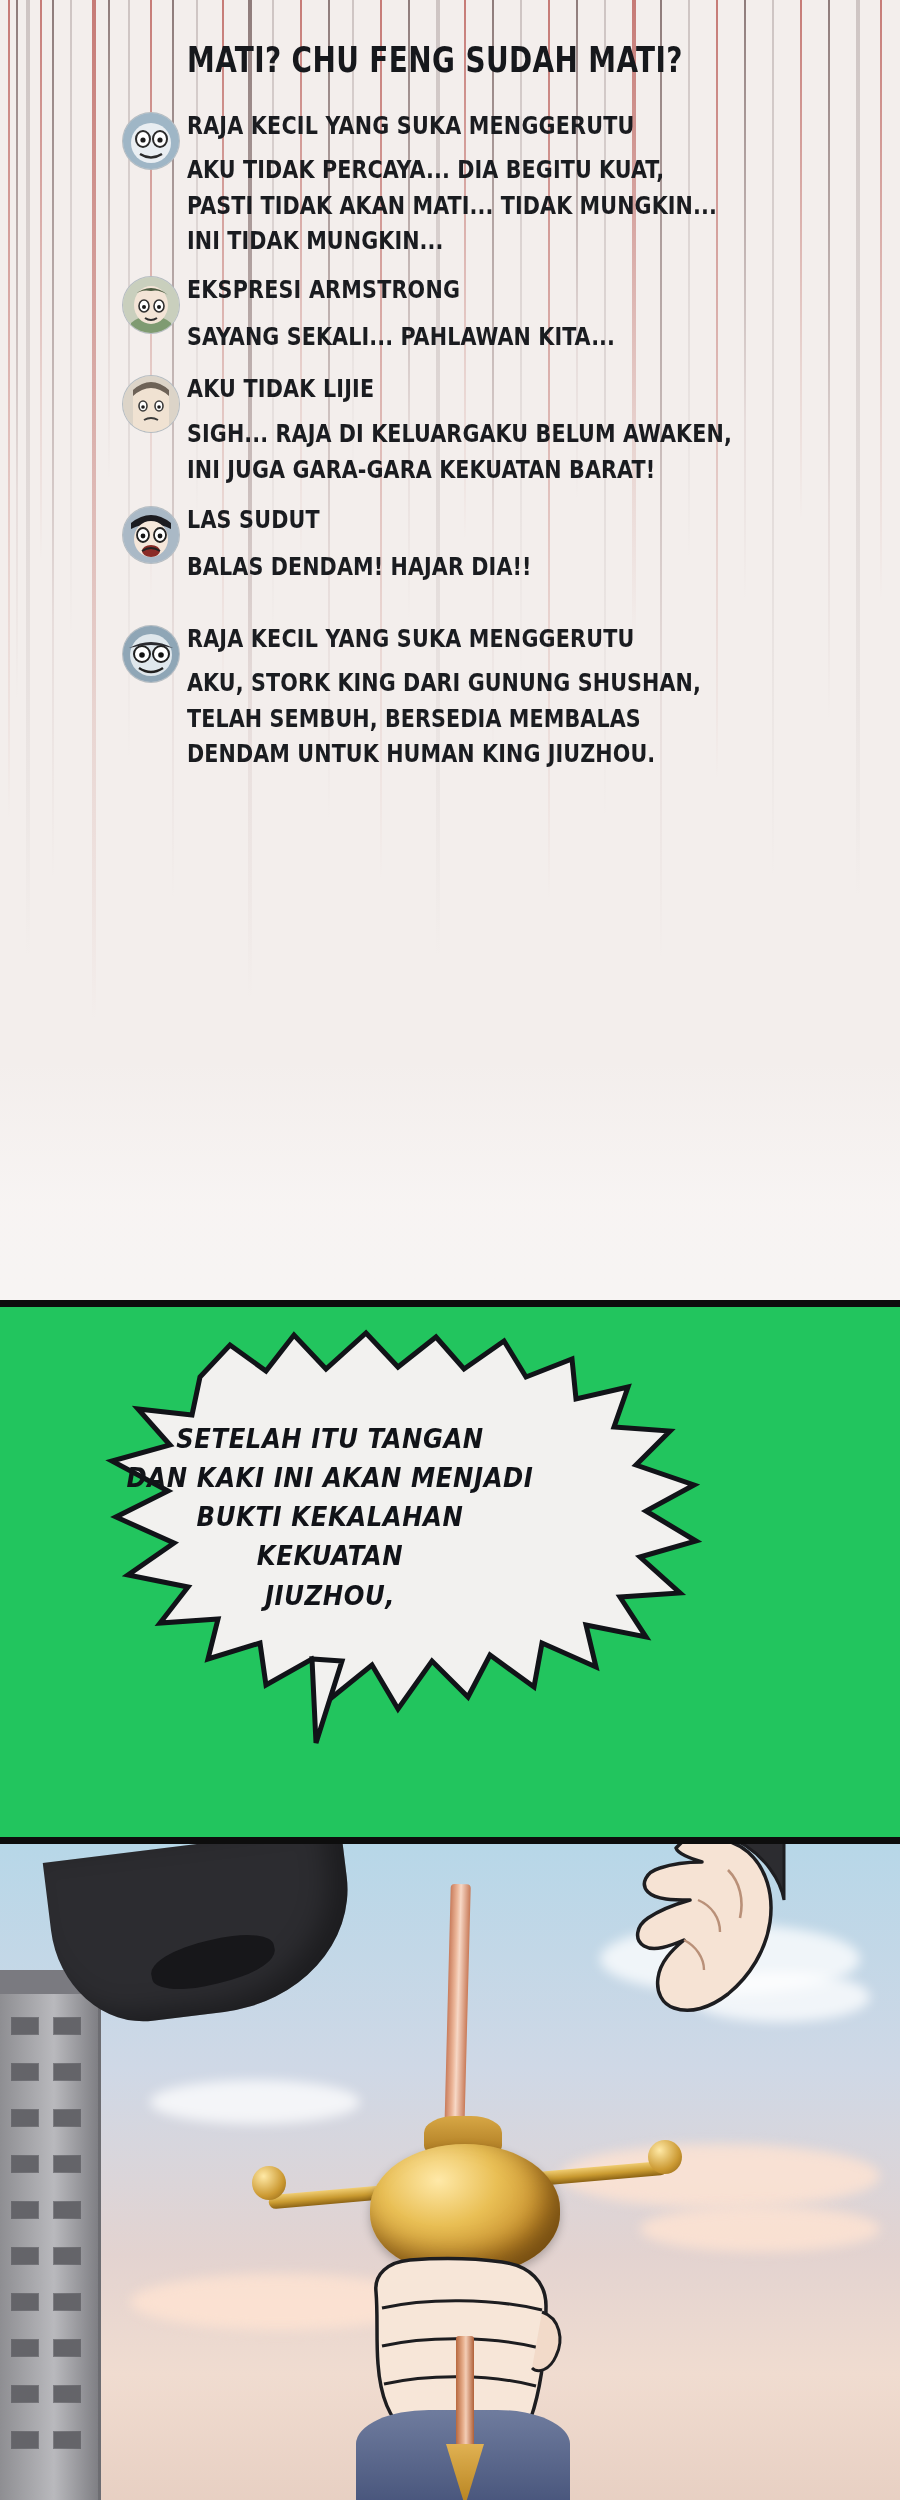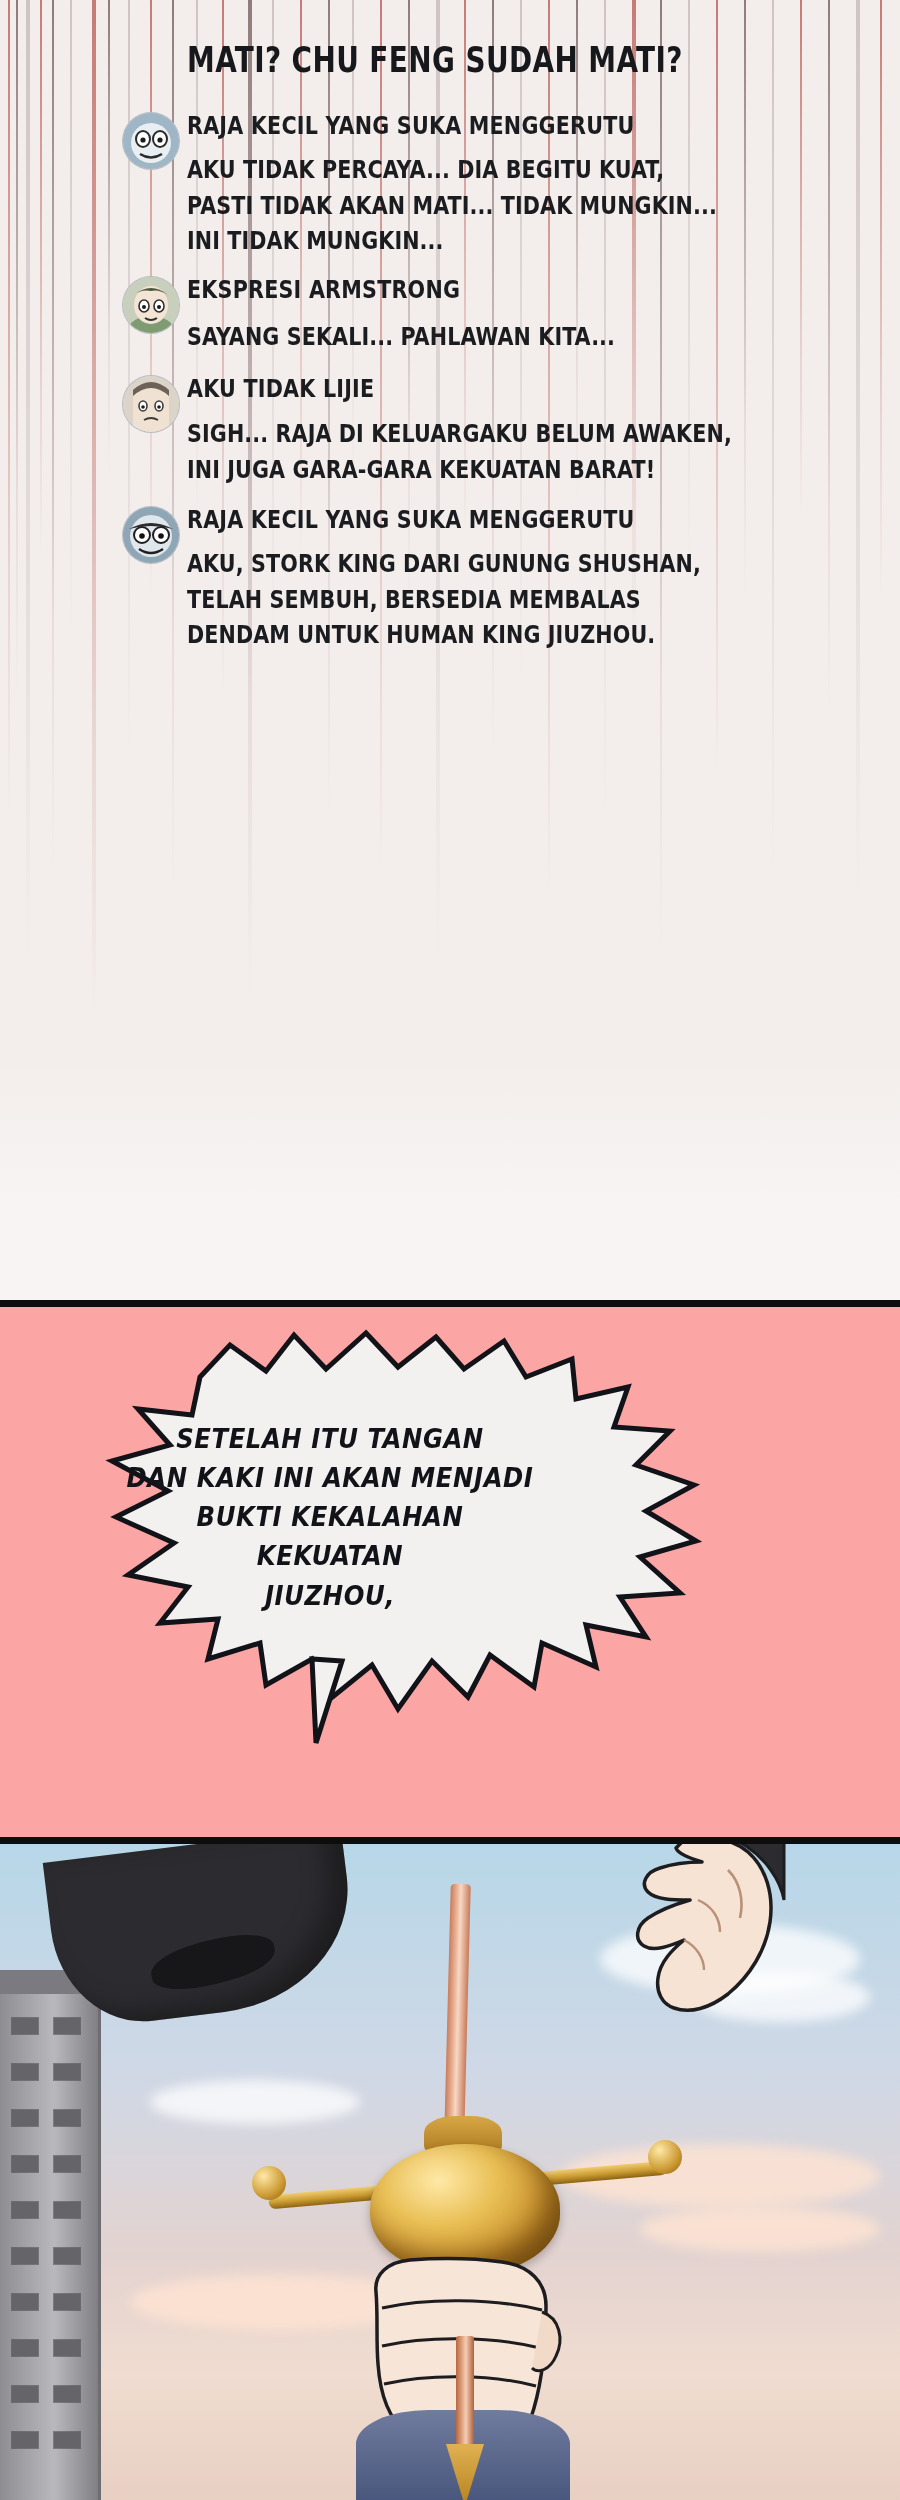--- a/index.html
+++ b/index.html
@@ -112,21 +112,21 @@
     transform-origin: left center;
     white-space: pre-line;
   }
   .comment.spaced { margin-bottom: 42px; }
 
   
   .panel-shout {
     position: relative;
     width: 900px;
     height: 530px;
-    background: #fca5a5;
+    background: #22c55e;
     border-top: 7px solid #0d0d0d;
     border-bottom: 7px solid #0d0d0d;
     overflow: hidden;
   }
   .shout-wrap {
     position: absolute;
     left: 80px;
     top: 18px;
     width: 640px;
     height: 420px;
@@ -398,20 +398,37 @@
             <circle cx="20" cy="31" r="1.8" fill="#1d1d1d"></circle>
             <circle cx="36" cy="31" r="1.8" fill="#1d1d1d"></circle>
             <path d="M21 44 Q28 40 35 44" stroke="#3a3a3a" stroke-width="2" fill="none"></path>
           </svg>
         </div>
         <div class="cm-name">AKU TIDAK LIJIE</div>
         <div class="cm-body">SIGH... RAJA DI KELUARGAKU BELUM AWAKEN,
 INI JUGA GARA-GARA KEKUATAN BARAT!</div>
       </div>
 
+      <div class="comment spaced">
+        <div class="avatar">
+          <svg viewBox="0 0 56 56" aria-hidden="true">
+            <rect width="56" height="56" fill="#aab9c6"></rect>
+            <path d="M8 16 Q28 0 48 16 L48 22 Q28 12 8 22 Z" fill="#1c1c20"></path>
+            <ellipse cx="28" cy="32" rx="17" ry="18" fill="#f5e7da"></ellipse>
+            <ellipse cx="20" cy="28" rx="6" ry="7" fill="#ffffff" stroke="#232323" stroke-width="1.8"></ellipse>
+            <ellipse cx="37" cy="28" rx="6" ry="7" fill="#ffffff" stroke="#232323" stroke-width="1.8"></ellipse>
+            <circle cx="20" cy="29" r="2.4" fill="#141414"></circle>
+            <circle cx="37" cy="29" r="2.4" fill="#141414"></circle>
+            <ellipse cx="28" cy="44" rx="9" ry="6" fill="#8a2b26"></ellipse>
+            <path d="M19 44 Q28 38 37 44" stroke="#232323" stroke-width="2" fill="none"></path>
+          </svg>
+        </div>
+        <div class="cm-name">LAS SUDUT</div>
+        <div class="cm-body">BALAS DENDAM! HAJAR DIA!!</div>
+      </div>
 
       <div class="comment">
         <div class="avatar">
           <svg viewBox="0 0 56 56" aria-hidden="true">
             <rect width="56" height="56" fill="#8fa6b6"></rect>
             <circle cx="28" cy="29" r="21" fill="#dfe7ec"></circle>
             <path d="M6 22 Q28 10 50 22 Q28 16 6 22 Z" fill="#2b2b30"></path>
             <ellipse cx="19" cy="28" rx="8" ry="8" fill="#ffffff" stroke="#202020" stroke-width="2"></ellipse>
             <ellipse cx="38" cy="28" rx="8" ry="8" fill="#ffffff" stroke="#202020" stroke-width="2"></ellipse>
             <circle cx="19" cy="29" r="2.8" fill="#111"></circle>

